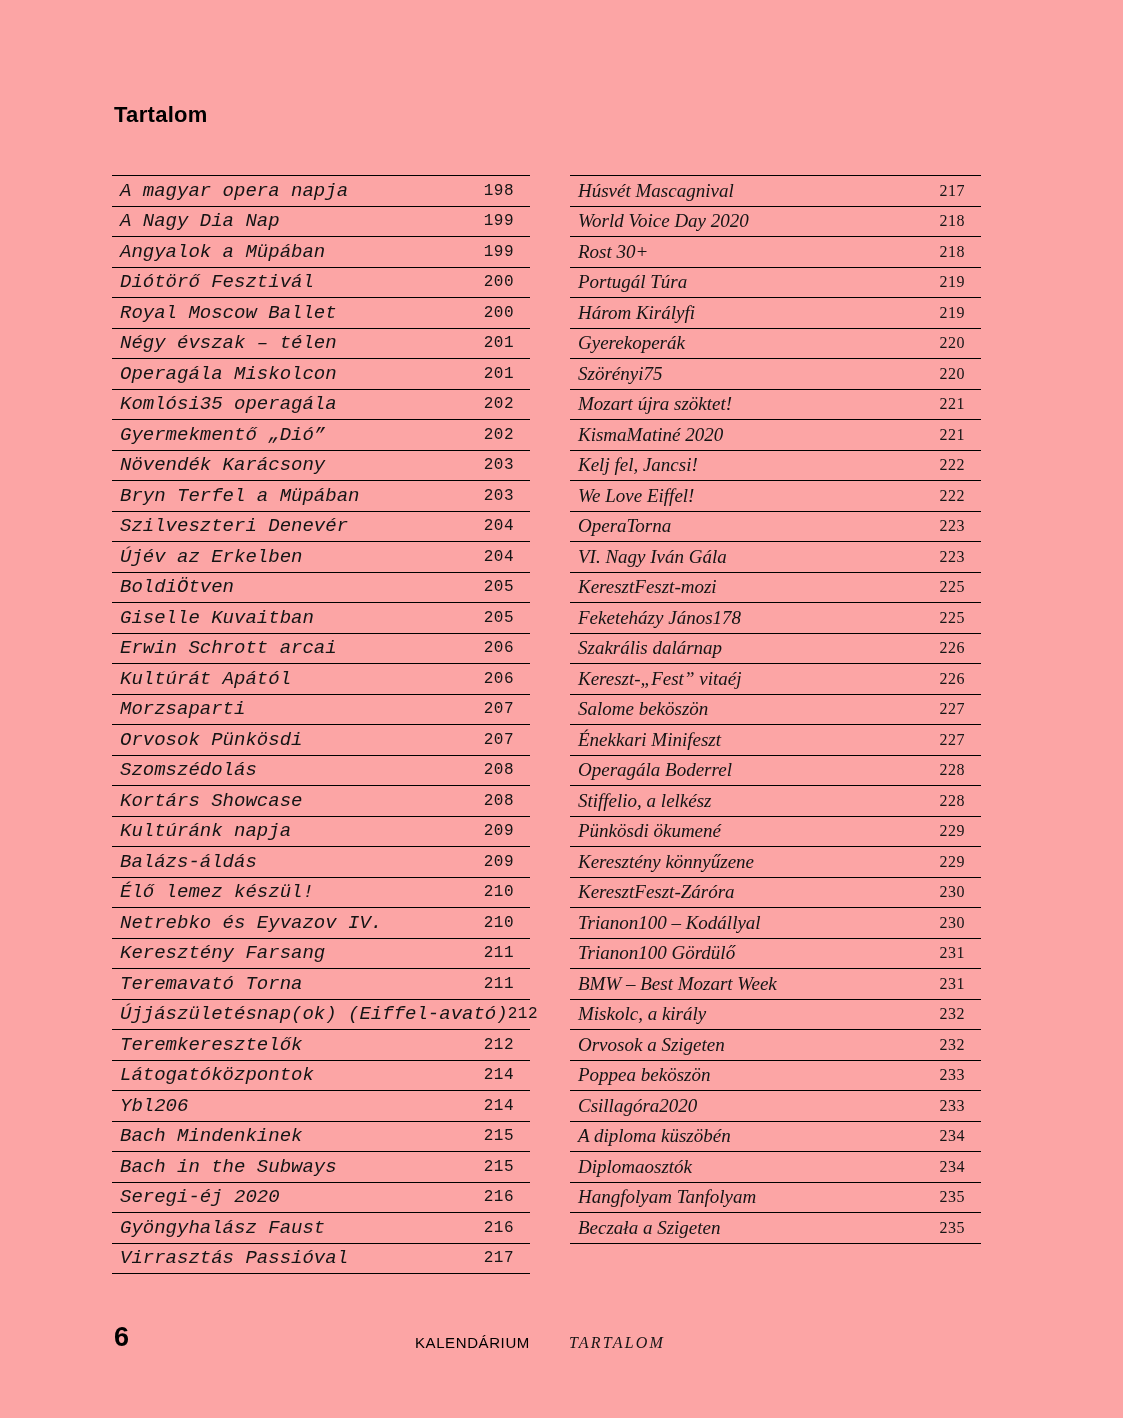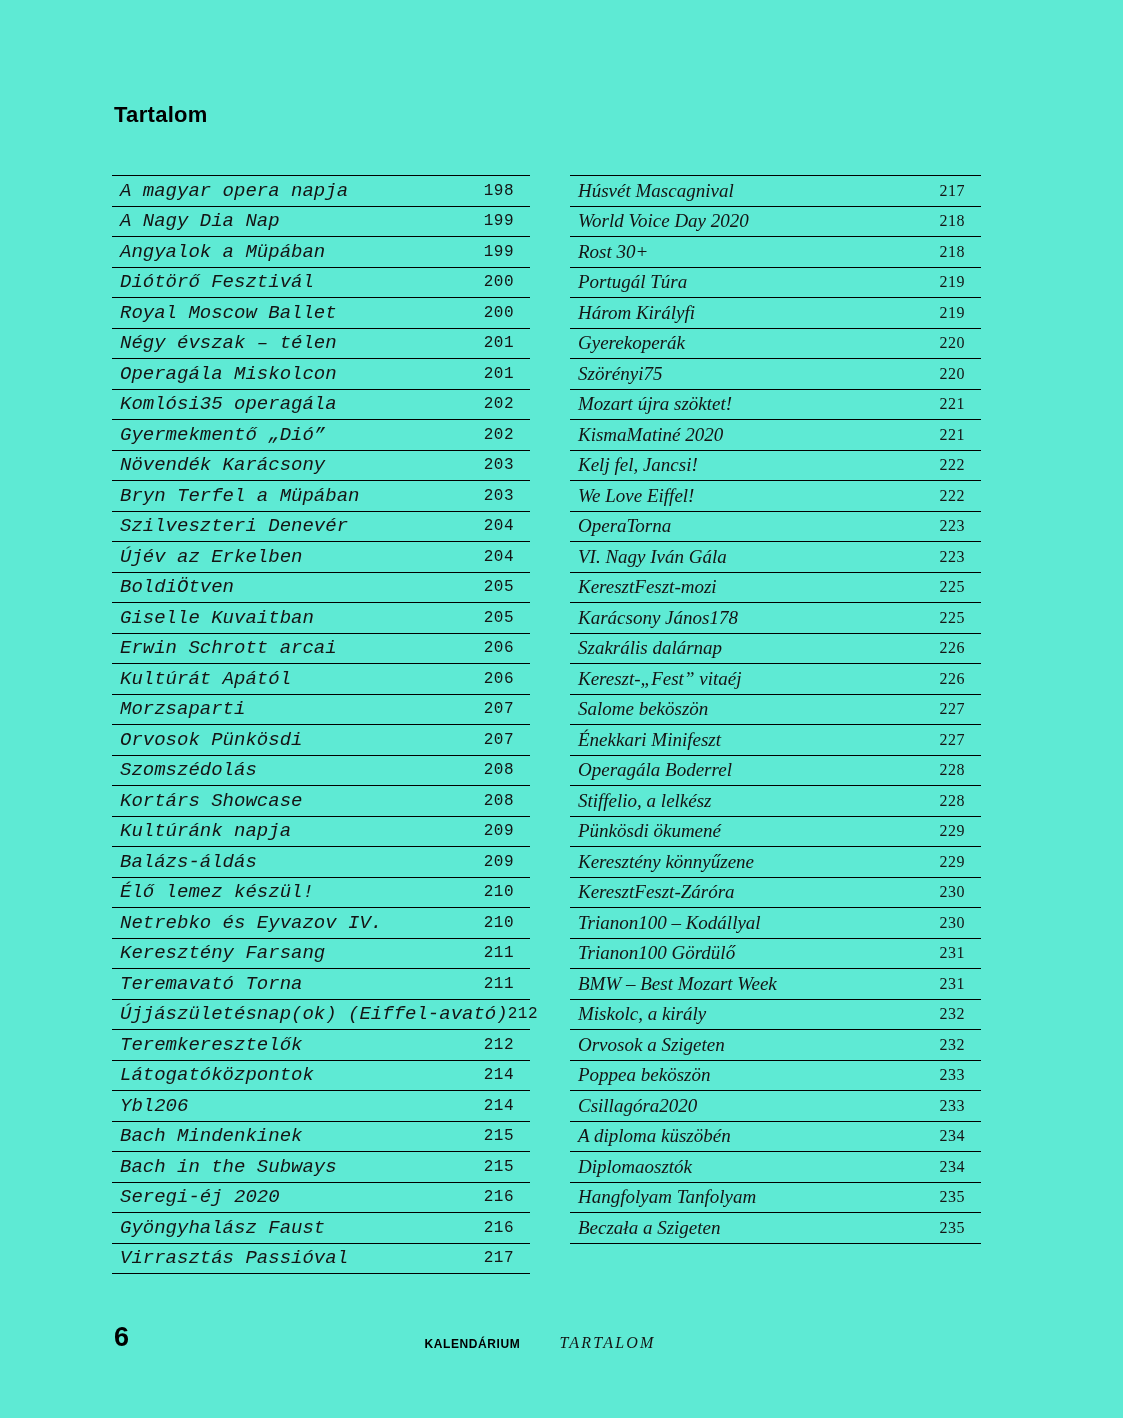--- a/index.html
+++ b/index.html
@@ -2,21 +2,21 @@
 <html><head>
 <meta charset="utf-8">
 <style>
   * { margin: 0; padding: 0; box-sizing: border-box; }
   html, body { background: #e8e8e8; }
   .page {
     position: relative;
     width: 1123px;
     height: 1418px;
     margin: 0 auto;
-    background: #5eead4;
+    background: #fca5a5;
     color: #141414;
     font-family: "Liberation Serif", serif;
     overflow: hidden;
   }
   .page-title {
     position: absolute;
     left: 114px;
     top: 102px;
     font-family: "Liberation Sans", sans-serif;
     font-weight: 700;
@@ -71,22 +71,22 @@
     left: 0;
     top: 1334px;
     width: 1080px;
     display: flex;
     justify-content: center;
     align-items: baseline;
     gap: 39px;
   }
   .footer-book {
     font-family: "Liberation Sans", sans-serif;
-    font-weight: 700;
-    font-size: 12px;
+    font-weight: 400;
+    font-size: 15px;
     letter-spacing: 0.6px;
     color: #000;
   }
   .footer-section {
     font-family: "Liberation Serif", serif;
     font-style: italic;
     font-size: 16px;
     letter-spacing: 2.2px;
     color: #141414;
   }
@@ -346,21 +346,21 @@
     <span class="toc-page">223</span>
   </div>
 
 
   <div class="toc-row">
     <span class="toc-entry">KeresztFeszt-mozi</span>
     <span class="toc-page">225</span>
   </div>
 
   <div class="toc-row">
-    <span class="toc-entry">Karácsony János178</span>
+    <span class="toc-entry">Feketeházy János178</span>
     <span class="toc-page">225</span>
   </div>
 
   <div class="toc-row">
     <span class="toc-entry">Szakrális dalárnap</span>
     <span class="toc-page">226</span>
   </div>
 
   <div class="toc-row">
     <span class="toc-entry">Kereszt-„Fest” vitaéj</span>

